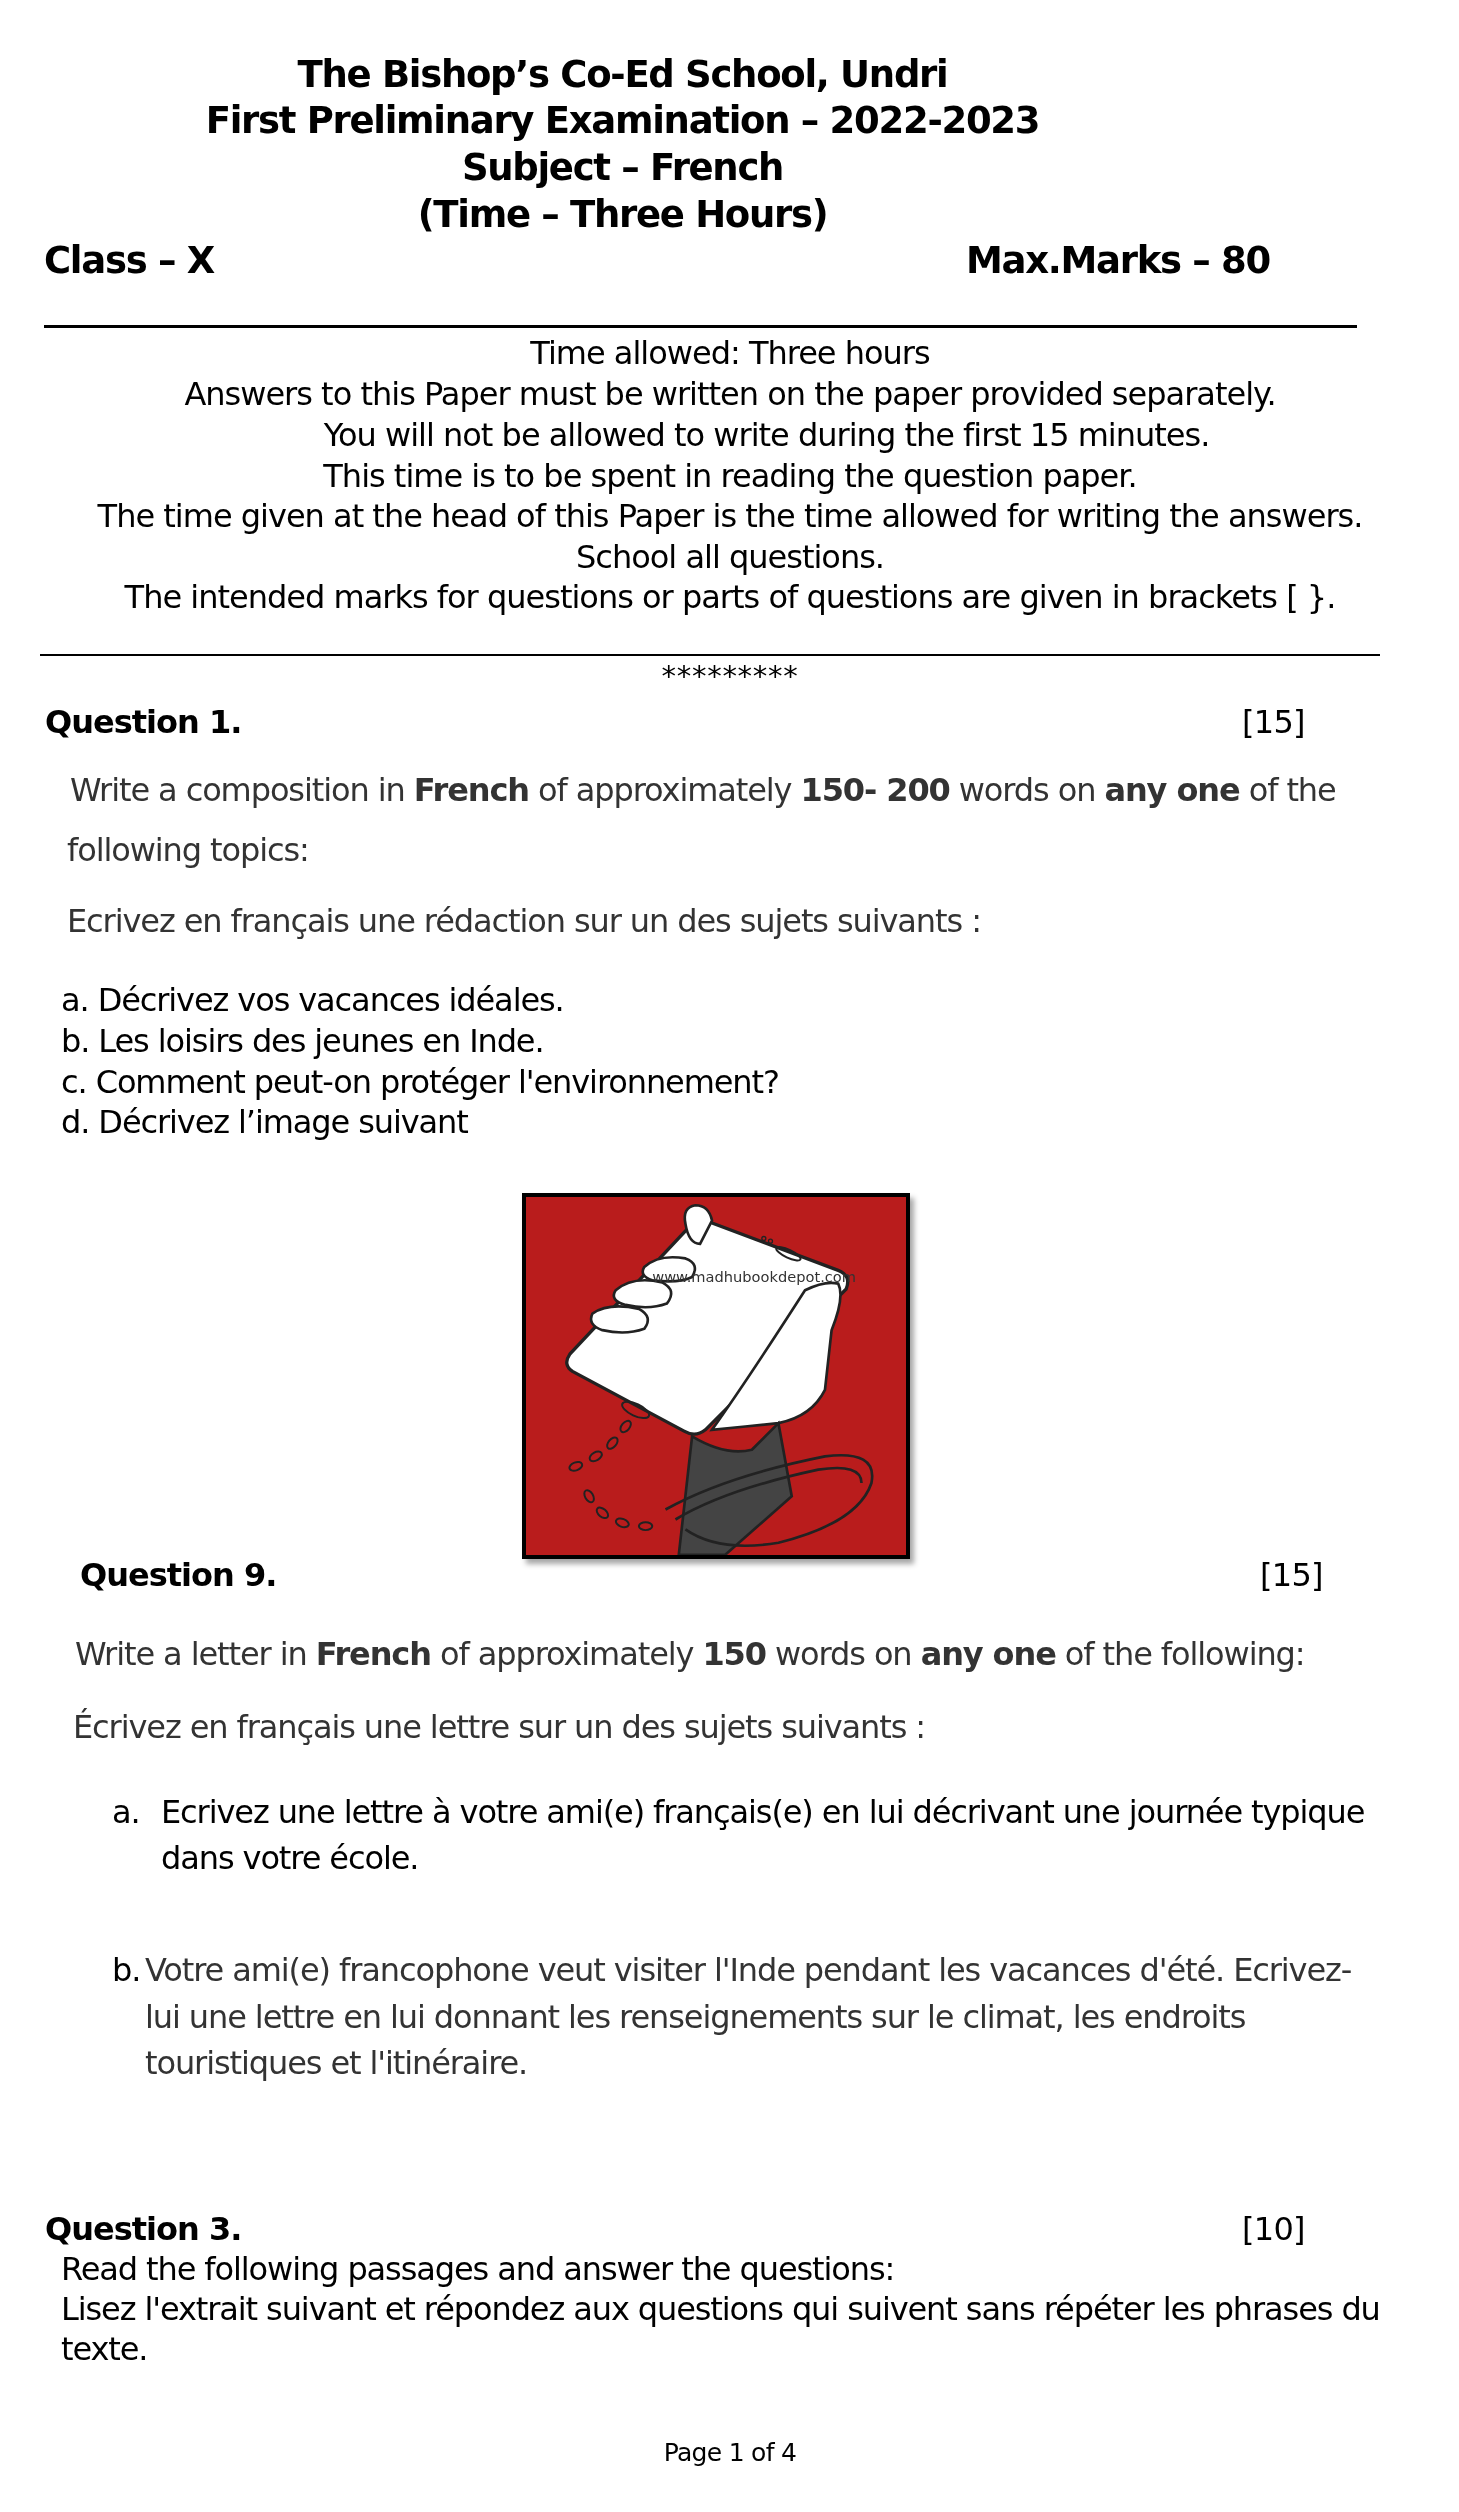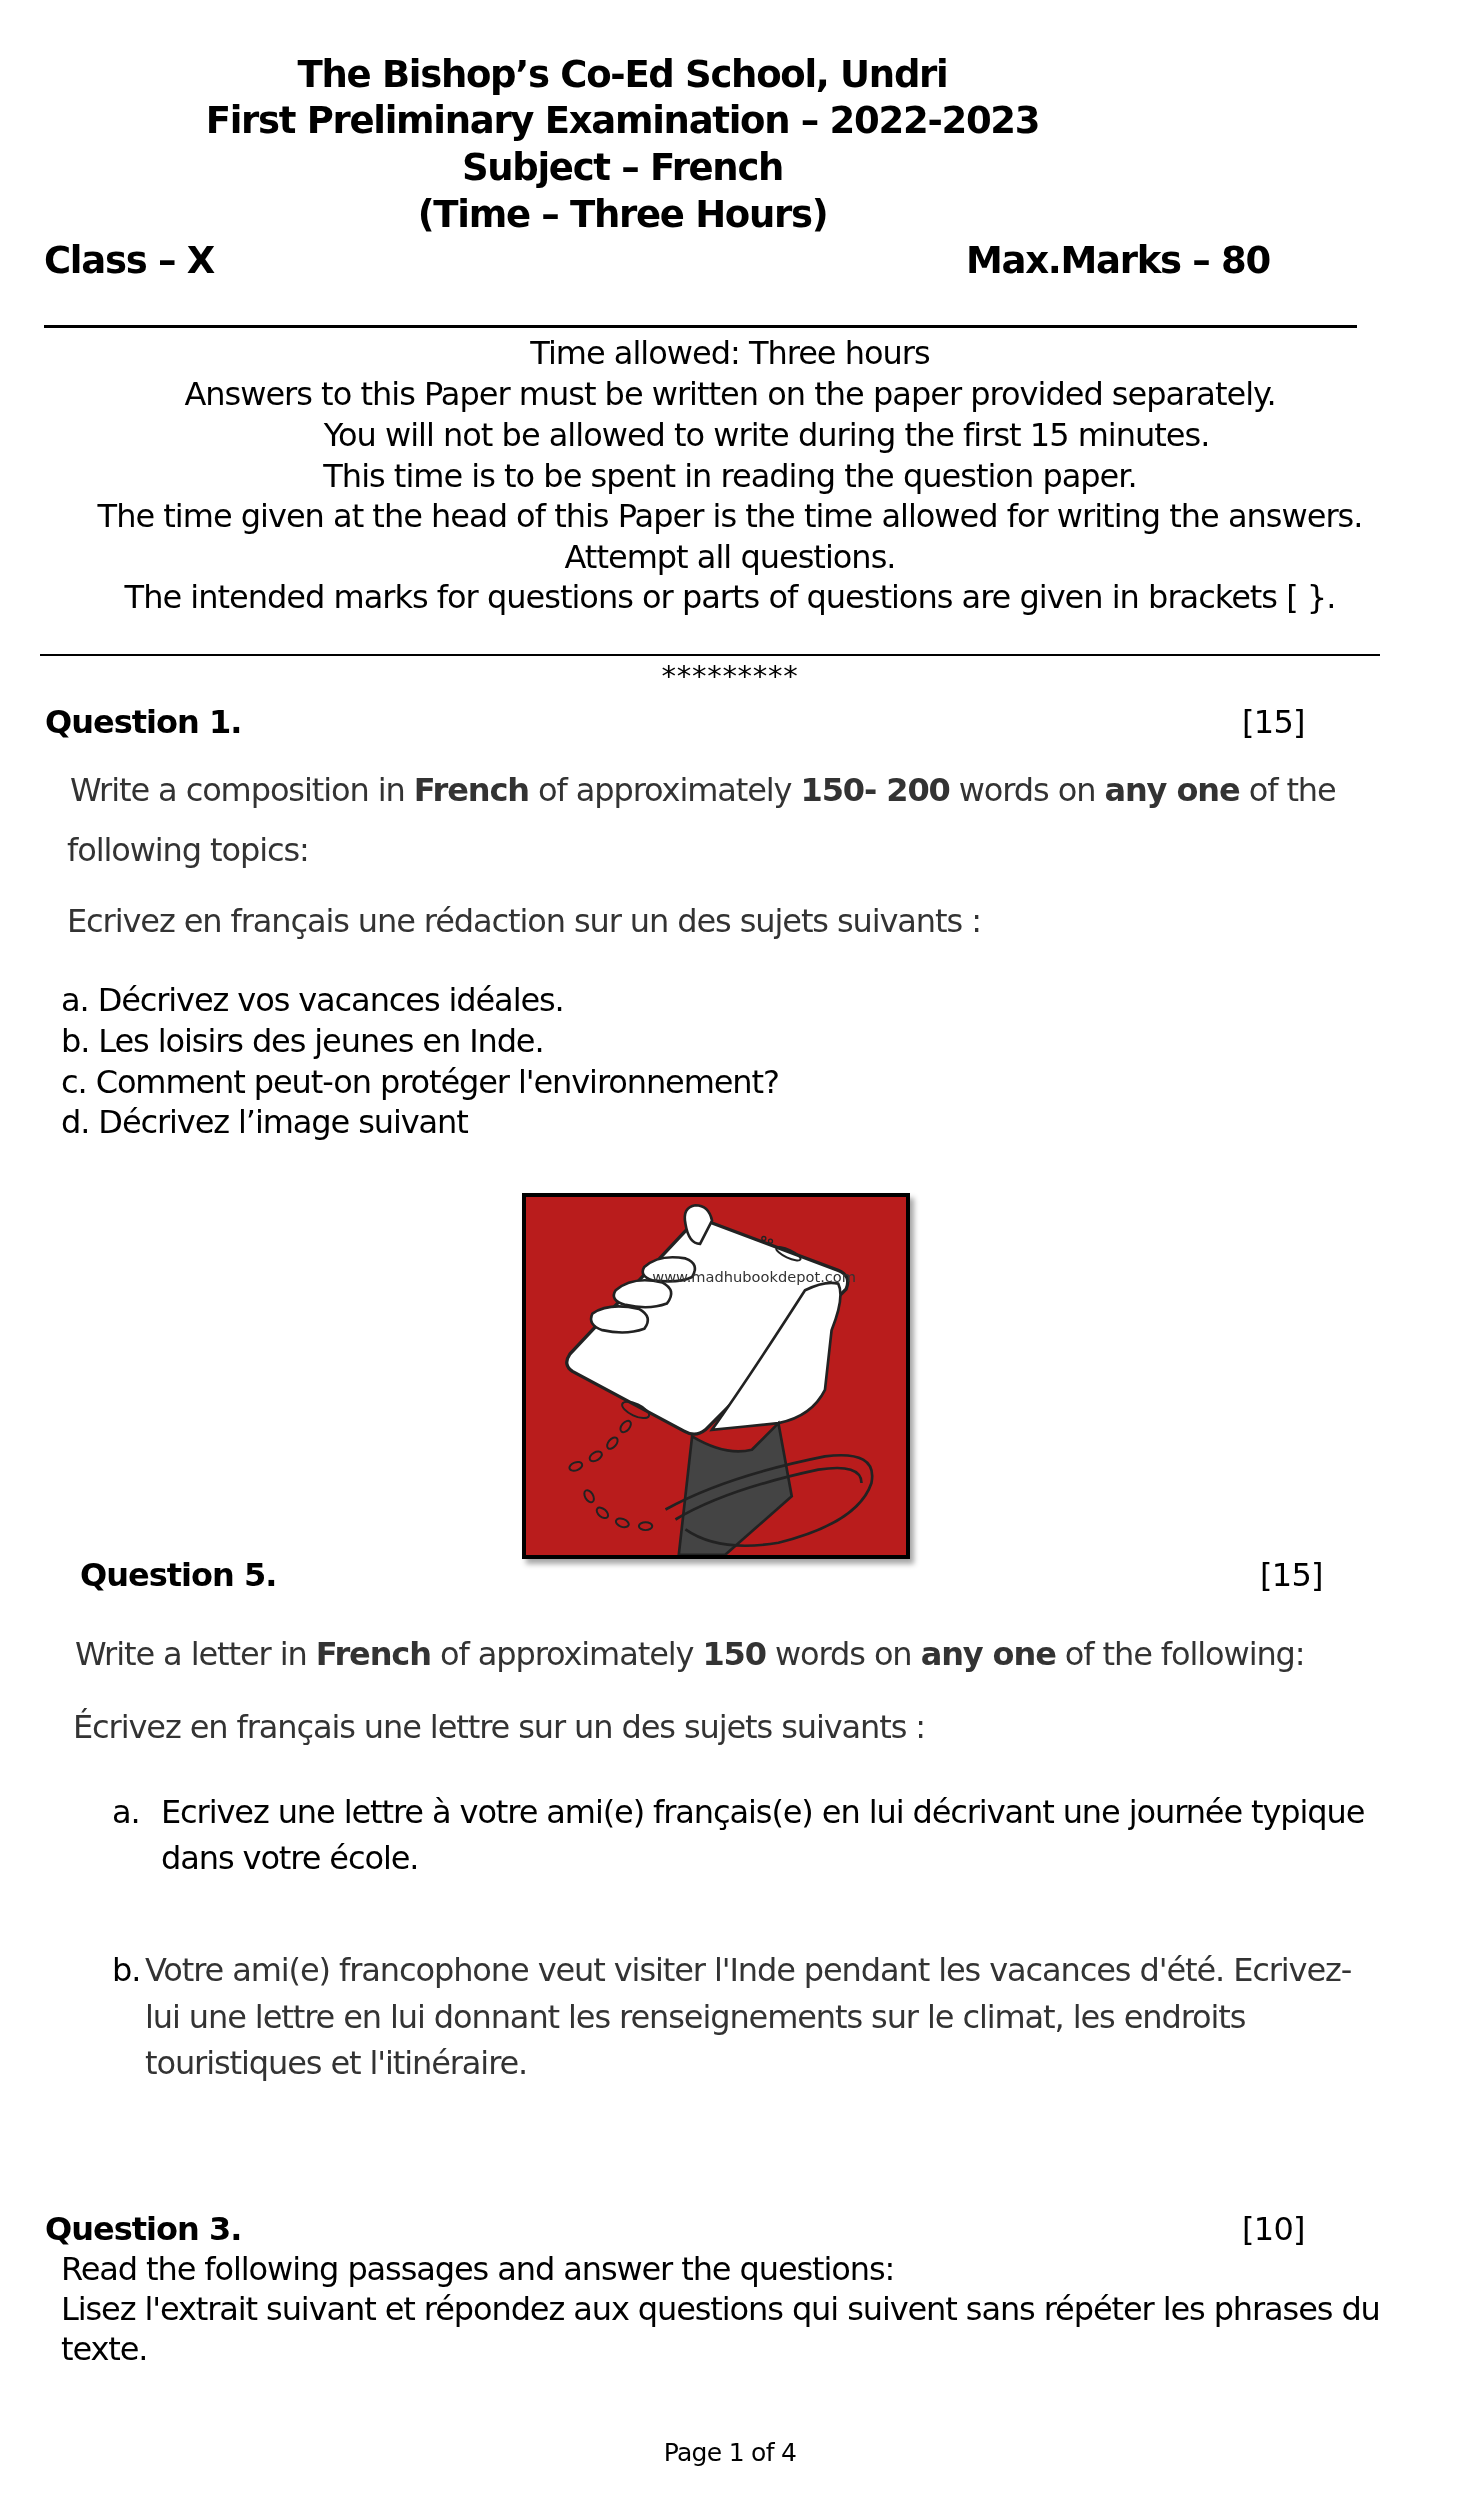--- a/index.html
+++ b/index.html
@@ -32,21 +32,21 @@
 <div class="abs hdr" style="top:196px">(Time – Three Hours)</div>
 <div class="abs hdr-side" style="left:44px; top:242px">Class – X</div>
 <div class="abs hdr-side" style="left:966px; top:242px">Max.Marks – 80</div>
 <div class="rule" style="left:44px; top:325px; width:1313px; height:3.3px"></div>
 
 <div class="abs instr" style="top:337px">Time allowed: Three hours</div>
 <div class="abs instr" style="top:378px">Answers to this Paper must be written on the paper provided separately.</div>
 <div class="abs instr" style="top:419px; padding-left:73px; box-sizing:border-box">You will not be allowed to write during the first 15 minutes.</div>
 <div class="abs instr" style="top:460px">This time is to be spent in reading the question paper.</div>
 <div class="abs instr" style="top:500px">The time given at the head of this Paper is the time allowed for writing the answers.</div>
-<div class="abs instr" style="top:541px">Attempt all questions.</div>
+<div class="abs instr" style="top:541px">School all questions.</div>
 <div class="abs instr" style="top:581px">The intended marks for questions or parts of questions are given in brackets [ }.</div>
 <div class="rule" style="left:40px; top:654px; width:1340px; height:2px"></div>
 <div class="abs" style="left:0; width:1460px; text-align:center; top:662px; font-size:29px; line-height:1; letter-spacing:0.7px">*********</div>
 
 <div class="abs qhead" style="left:45px; top:706px">Question 1.</div>
 <div class="abs marks" style="left:1242px; top:706px">[15]</div>
 <div class="abs body-txt gray" style="left:70px; top:774px">
   <span>Write a composition in </span><b>French</b><span> of approximately </span><b>150- 200</b><span> words on </span><b>any one</b><span> of the</span>
 </div>
 <div class="abs body-txt gray" style="left:67px; top:834px">following topics:</div>
@@ -88,21 +88,21 @@
       <ellipse cx="75" cy="405" rx="10" ry="6" transform="rotate(-20 75 405)"></ellipse>
       <ellipse cx="95" cy="450" rx="10" ry="6" transform="rotate(60 95 450)"></ellipse>
       <ellipse cx="115" cy="475" rx="10" ry="6" transform="rotate(40 115 475)"></ellipse>
       <ellipse cx="145" cy="490" rx="10" ry="6" transform="rotate(20 145 490)"></ellipse>
       <ellipse cx="180" cy="495" rx="10" ry="6" transform="rotate(0 180 495)"></ellipse>
     </g>
     <text x="190" y="128" class="wm">www.madhubookdepot.com</text>
   </svg>
 </div>
 
-<div class="abs qhead" style="left:80px; top:1559px">Question 5.</div>
+<div class="abs qhead" style="left:80px; top:1559px">Question 9.</div>
 <div class="abs marks" style="left:1260px; top:1559px">[15]</div>
 <div class="abs body-txt gray" style="left:75px; top:1638px">
   <span>Write a letter in </span><b>French</b><span> of approximately </span><b>150</b><span> words on </span><b>any one</b><span> of the following:</span>
 </div>
 <div class="abs body-txt gray" style="left:73px; top:1711px">Écrivez en français une lettre sur un des sujets suivants :</div>
 
 <div class="abs body-txt black" style="left:96px; top:1796px">a.</div>
 <div class="abs body-txt black" style="left:145px; top:1796px">Ecrivez une lettre à votre ami(e) français(e) en lui décrivant une journée typique</div>
 <div class="abs body-txt black" style="left:145px; top:1842px">dans votre école.</div>
 

